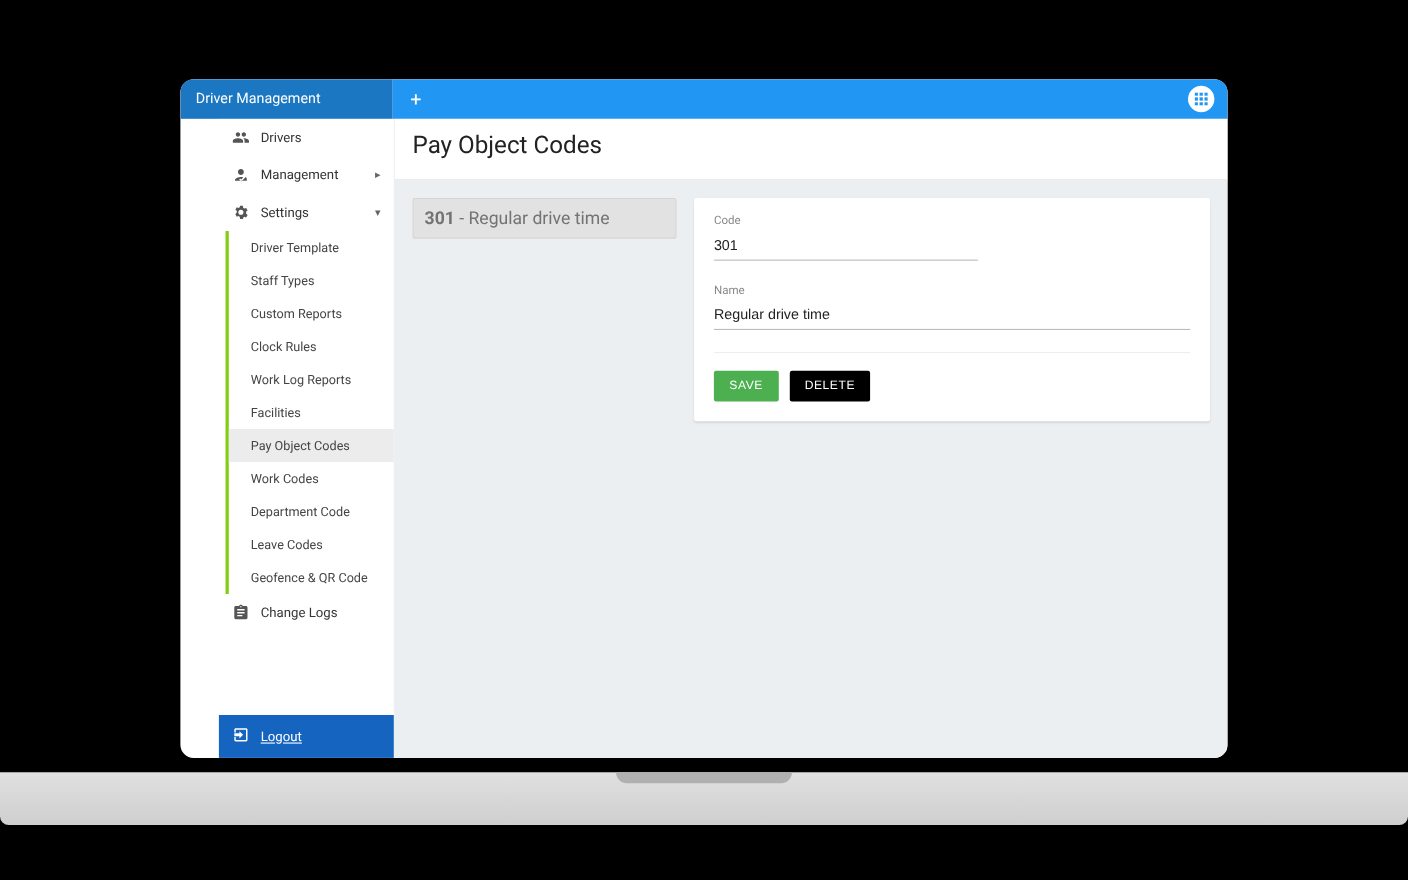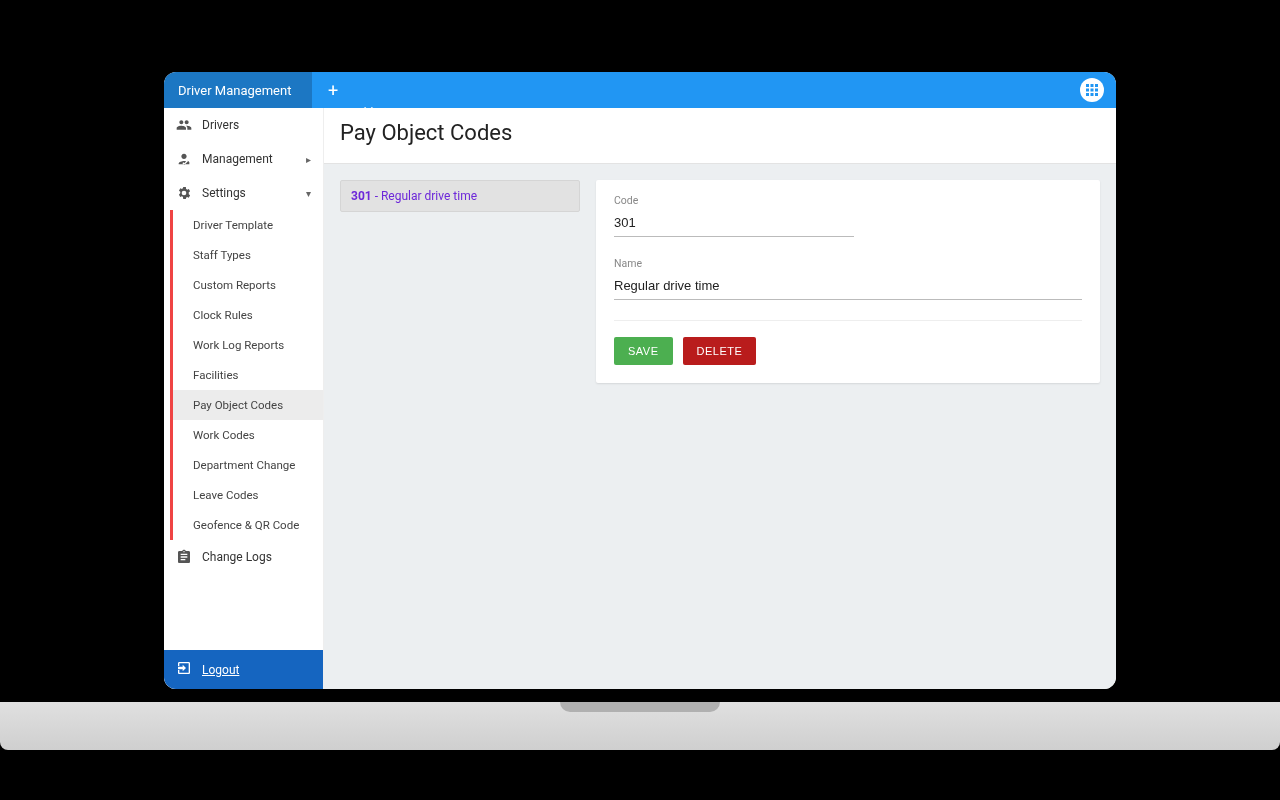--- a/index.html
+++ b/index.html
@@ -46,21 +46,21 @@
     flex-direction: column;
     width: 100%;
     height: 100%;
   }
   .topbar {
     display: flex;
     height: 36px;
     flex-shrink: 0;
   }
   .brand {
-    width: 148px;
+    width: 193px;
     background: #1c77c3;
     color: #fff;
     display: flex;
     align-items: center;
     padding: 0 14px;
     font-size: 13px;
     font-weight: 400;
   }
   .toolbar {
     flex: 1;
@@ -76,35 +76,35 @@
     font-size: 18px;
     width:18px; text-align:center;
   }
   .add-label { color:#fff; font-size:12px;margin-top:46px; }
   .grid-btn {
     width:24px; height:24px; border-radius:50%;
     background:#fff; display:flex; align-items:center; justify-content:center;
   }
   .grid-btn svg { fill:#2196f3; }
   .body {
-    flex:1; display:flex; overflow:hidden;
+    flex:1; display:flex; overflow:hidden;padding-left:35px;
   }
   .sidebar {
     width:160px; background:#fff; display:flex; flex-direction:column;
     border-right:1px solid #eee;
   }
   .nav-item {
     display:flex; align-items:center; gap:10px;
     padding: 9px 12px; font-size:12px; color:#333;
     cursor:pointer;
   }
   .nav-item .icon { width:16px; height:16px; display:flex; align-items:center; justify-content:center;}
   .nav-item .chev { margin-left:auto; font-size:10px; color:#666;}
   .nav-item.top { border-bottom: none; }
-  .sub-items { display:flex; flex-direction:column; border-left:3px solid #ef4444; margin-left:6px;}
+  .sub-items { display:flex; flex-direction:column; border-left:3px solid #84cc16; margin-left:6px;}
   .sub-item {
     padding:8px 8px 8px 20px; font-size:11.5px; color:#444; cursor:pointer;
   }
   .sub-item.active { background:#ececec; }
   .sidebar-spacer { flex:1; }
   .logout {
     background:#1565c0; color:#fff; display:flex; align-items:center;
     gap:10px; padding:10px 12px; font-size:12px;text-decoration:underline;
   }
   .main {
@@ -115,21 +115,21 @@
   }
   .page-title { font-size:22px; color:#222; font-weight:400;}
   .content {
     padding:16px; display:flex; gap:16px; align-items:flex-start;
   }
   .list-card {
     width:240px;
   }
   .list-row {
     background:#e2e2e2; border:1px solid #d5d5d5;
-    padding:8px 10px; font-size:12px; color:#6d28d9;
+    padding:8px 10px; font-size:16px; color:#737373;
     border-radius:2px;
   }
   .list-row strong { font-weight:700; }
   .form-card {
     flex:1; background:#fff; border-radius:2px;
     box-shadow:0 1px 2px rgba(0,0,0,0.1);
     padding:14px 18px 18px;
   }
   .field { margin-bottom:20px; }
   .field-label { font-size:10.5px; color:#888; margin-bottom:4px;}
@@ -140,21 +140,21 @@
   }
   .field-code .field-input { width:240px; }
   .divider { border-top:1px solid #eee; margin:6px 0 16px; }
   .btn-row { display:flex; gap:10px; }
   .btn {
     border:none; color:#fff; font-size:11px; letter-spacing:0.5px;
     padding:8px 14px; border-radius:2px; cursor:pointer;
     text-transform:uppercase;
   }
   .btn-save { background:#4caf50; }
-  .btn-delete { background:#b91c1c; }
+  .btn-delete { background:#000000; }
   svg.sicon { width:16px; height:16px; fill:#555;}
   .logout svg.sicon { fill:#fff; }
 </style>
 </head>
 <body>
 
 <div class="laptop-bezel">
   <div class="app">
 
     <div class="topbar">
@@ -214,21 +214,21 @@
 
         <div class="sub-items">
           <div class="sub-item">Driver Template</div>
           <div class="sub-item">Staff Types</div>
           <div class="sub-item">Custom Reports</div>
           <div class="sub-item">Clock Rules</div>
           <div class="sub-item">Work Log Reports</div>
           <div class="sub-item">Facilities</div>
           <div class="sub-item active">Pay Object Codes</div>
           <div class="sub-item">Work Codes</div>
-          <div class="sub-item">Department Change</div>
+          <div class="sub-item">Department Code</div>
           <div class="sub-item">Leave Codes</div>
           <div class="sub-item">Geofence &amp; QR Code</div>
         </div>
 
         <div class="nav-item">
           <span class="icon">
             <svg class="sicon" viewBox="0 0 24 24">
                 <path d="M19 3h-4.18C14.4 1.84 13.3 1 12 1s-2.4.84-2.82 2H5c-1.1 0-2 .9-2 2v14c0 1.1.9 2 2 2h14c1.1 0 2-.9 2-2V5c0-1.1-.9-2-2-2zm-7 0c.55 0 1 .45 1 1s-.45 1-1 1-1-.45-1-1 .45-1 1-1zM7 7h10v2H7zm0 4h10v2H7zm0 4h7v2H7z"></path>
               </svg>
           </span>

